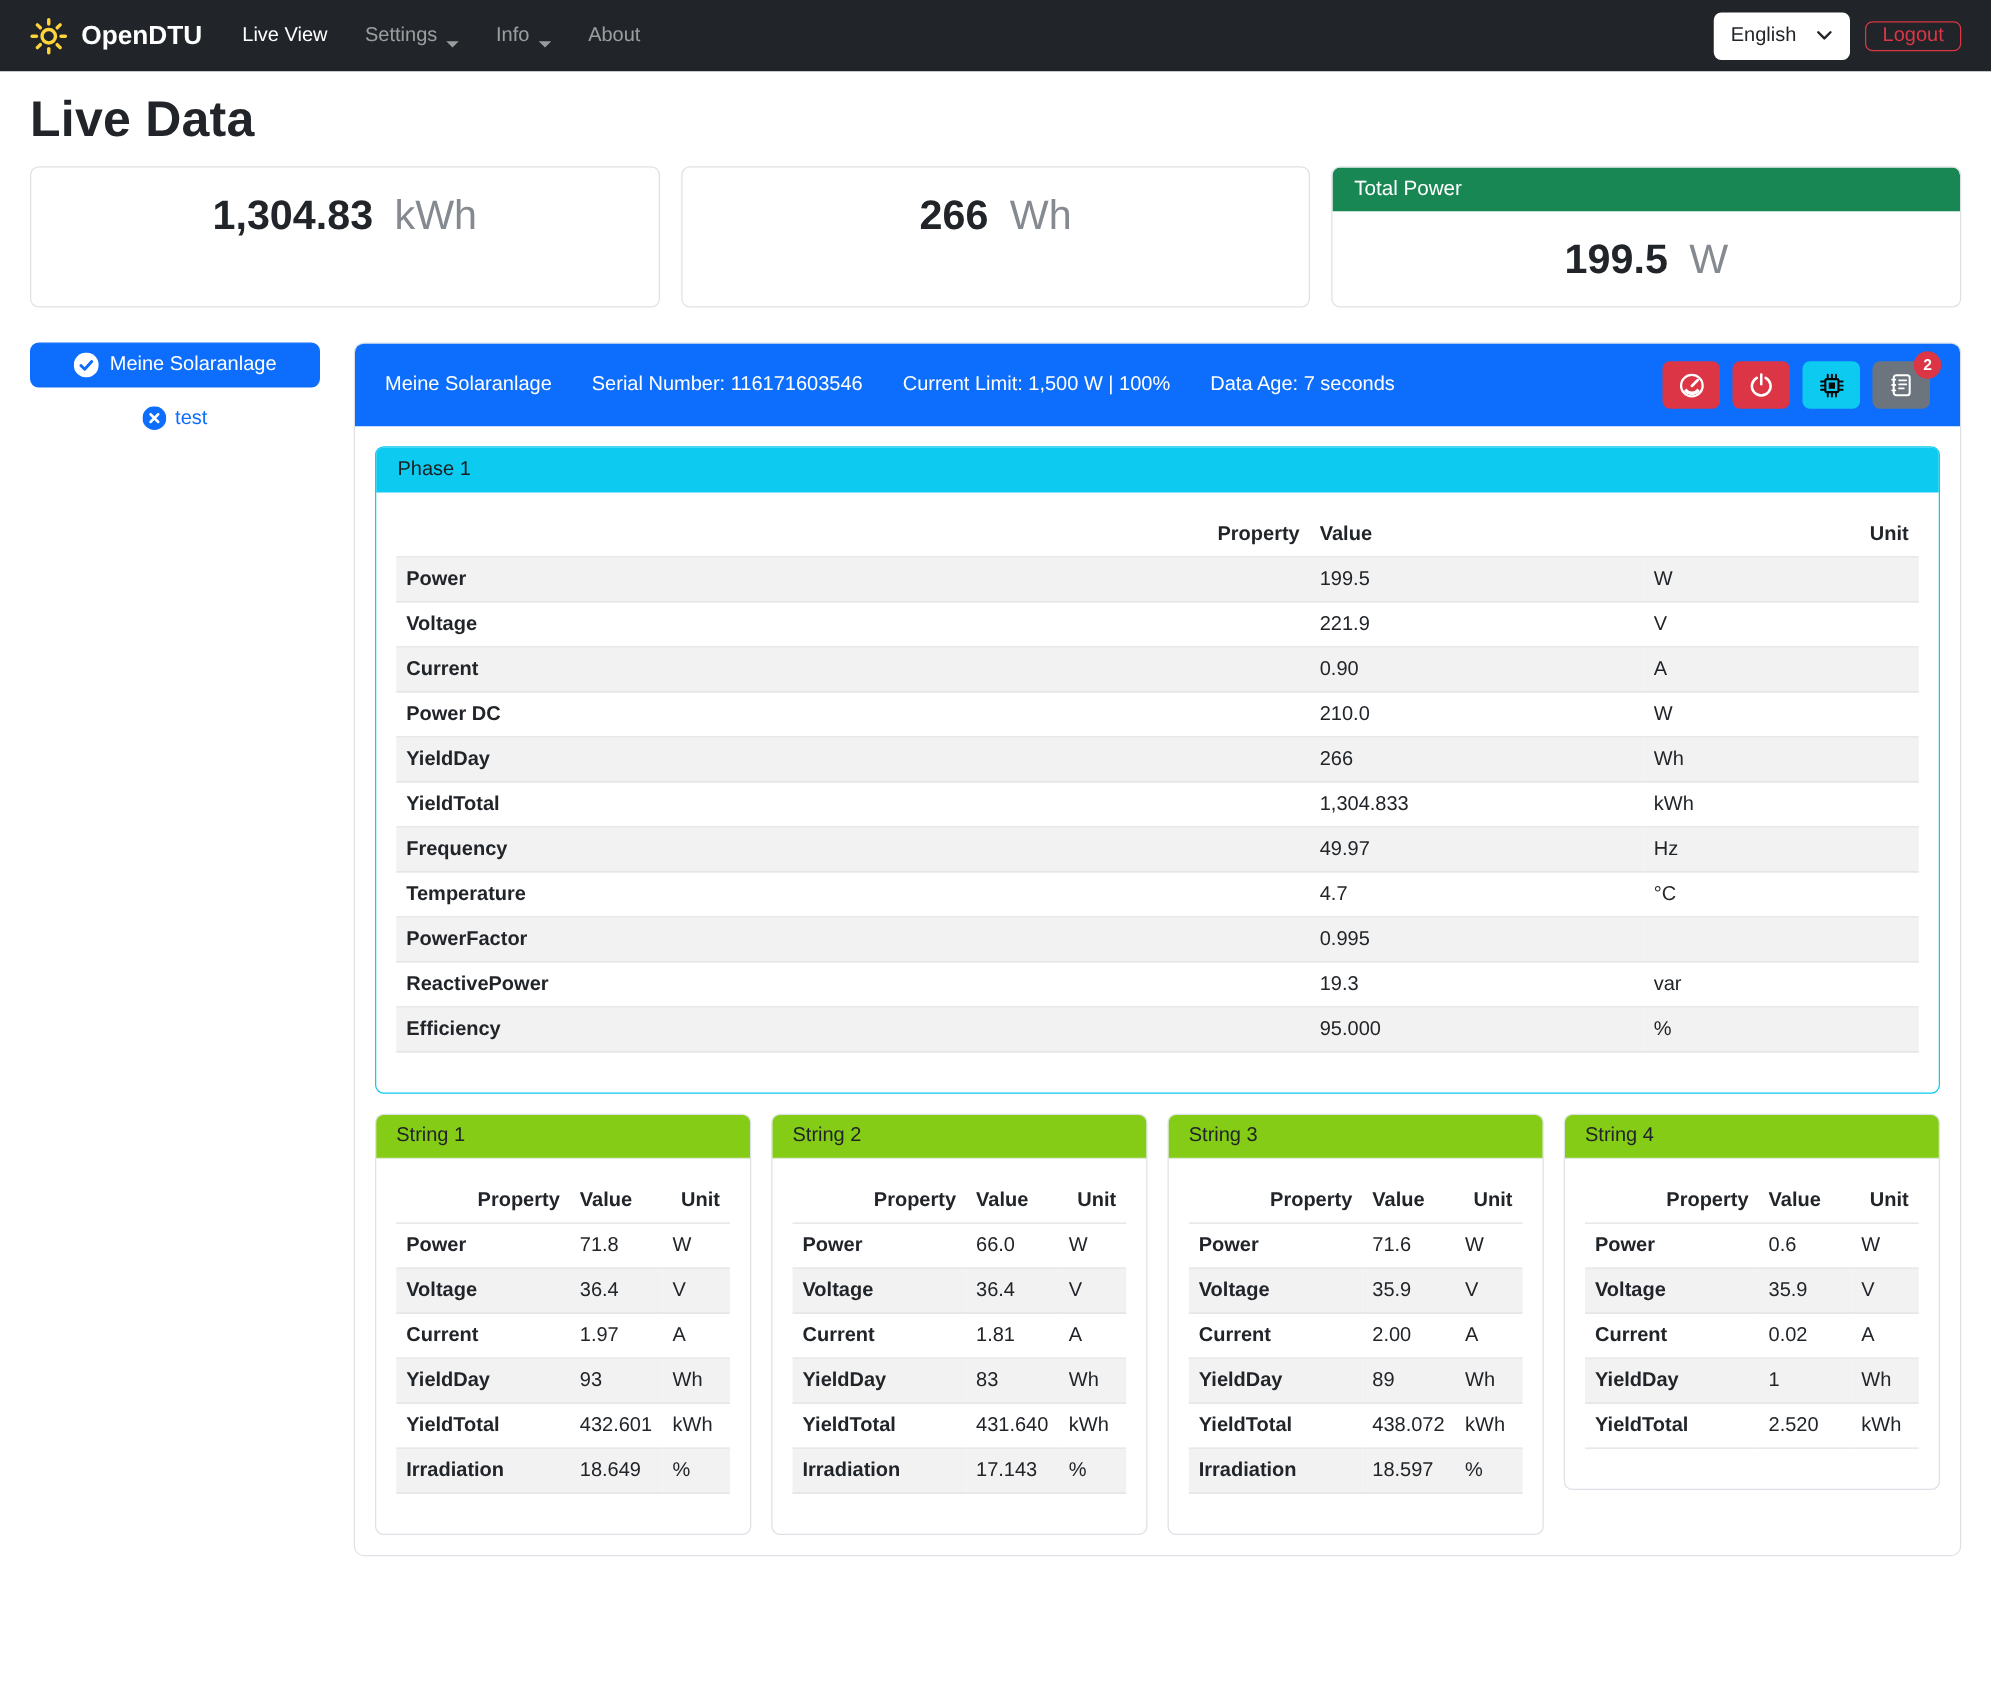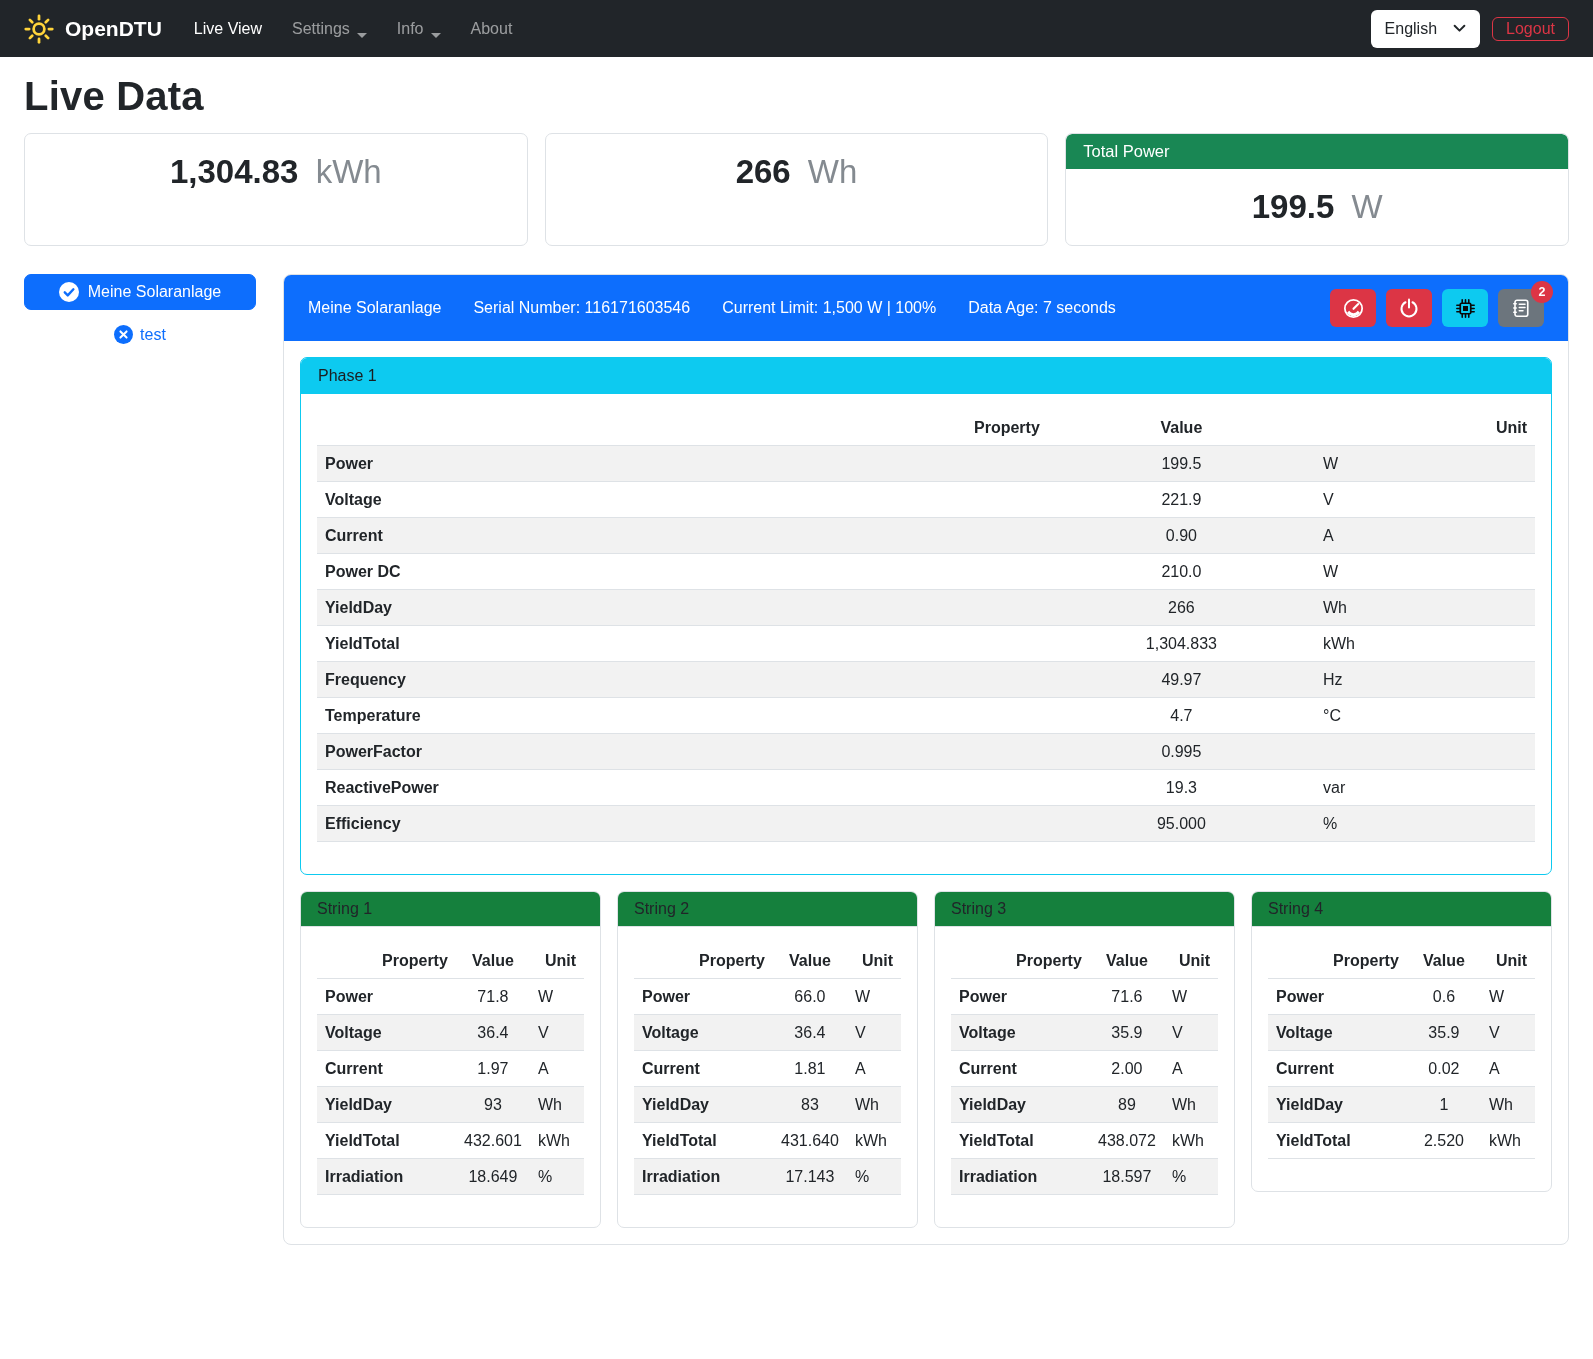--- a/index.html
+++ b/index.html
@@ -99,33 +99,33 @@
     border-radius:6px 6px 0 0;
   }
   .phase-body { padding:16px; }
 
   
   table.data-table { width:100%; border-collapse:collapse; font-size:16px; margin-bottom:16px; }
   table.data-table th, table.data-table td { padding:8.5px 8px; text-align:left; }
   table.data-table thead th { font-weight:700;text-align:right; }
   table.data-table tr { border-bottom:1px solid #dee2e6; }
   table.data-table th.col-prop { font-weight:700; }
-  table.data-table .col-value { text-align:center; }
+  table.data-table .col-value { text-align:left; }
   .phase-table .col-prop { width:60%; }
   .phase-table .col-unit { width:220px; }
   .string-table .col-prop { width:52%; }
   .string-table .col-unit { width:54px; }
   .phase-table tbody tr:nth-child(odd) { background:#f2f2f2; }
   .string-table tbody tr:nth-child(even) { background:#f2f2f2; }
 
   
   .strings-row { display:grid; grid-template-columns:repeat(4,1fr); gap:16px; align-items:start; }
   .string-card { border:1px solid #dee2e6; border-radius:7px; background:#fff; }
   .string-head {
-    background:#15803d; border-bottom:1px solid #dee2e6; padding:8px 16px;
+    background:#84cc16; border-bottom:1px solid #dee2e6; padding:8px 16px;
     font-size:16px; color:#212529; border-radius:6px 6px 0 0;
   }
   .string-body { padding:16px; }
   .string-body table { margin-bottom:16px; }
 
   svg { display:block; }
 </style>
 </head>
 <body>
 

